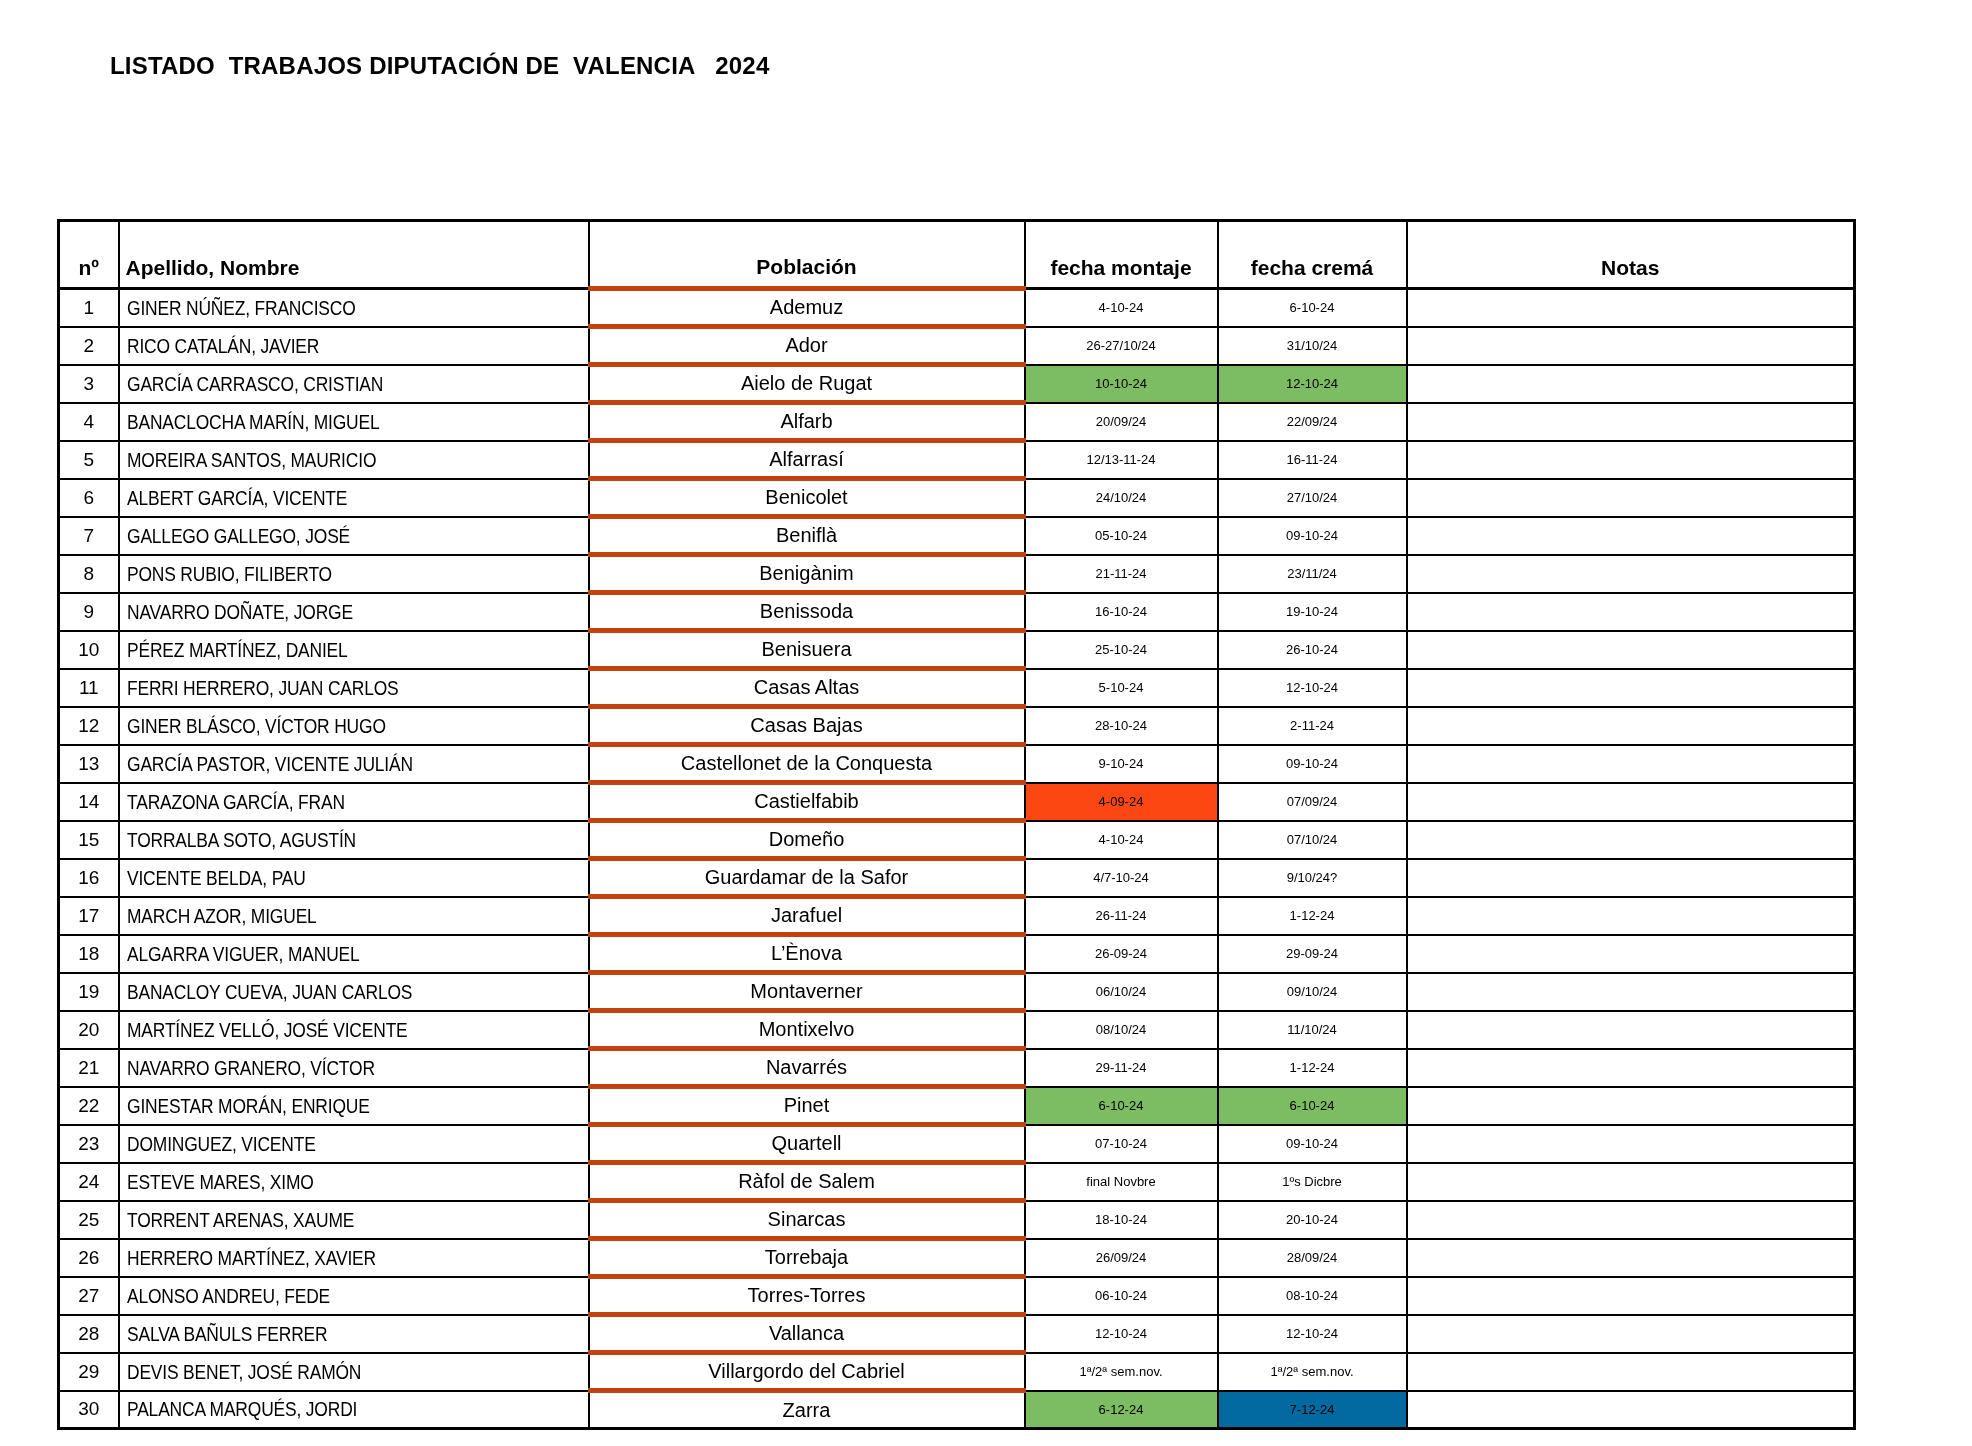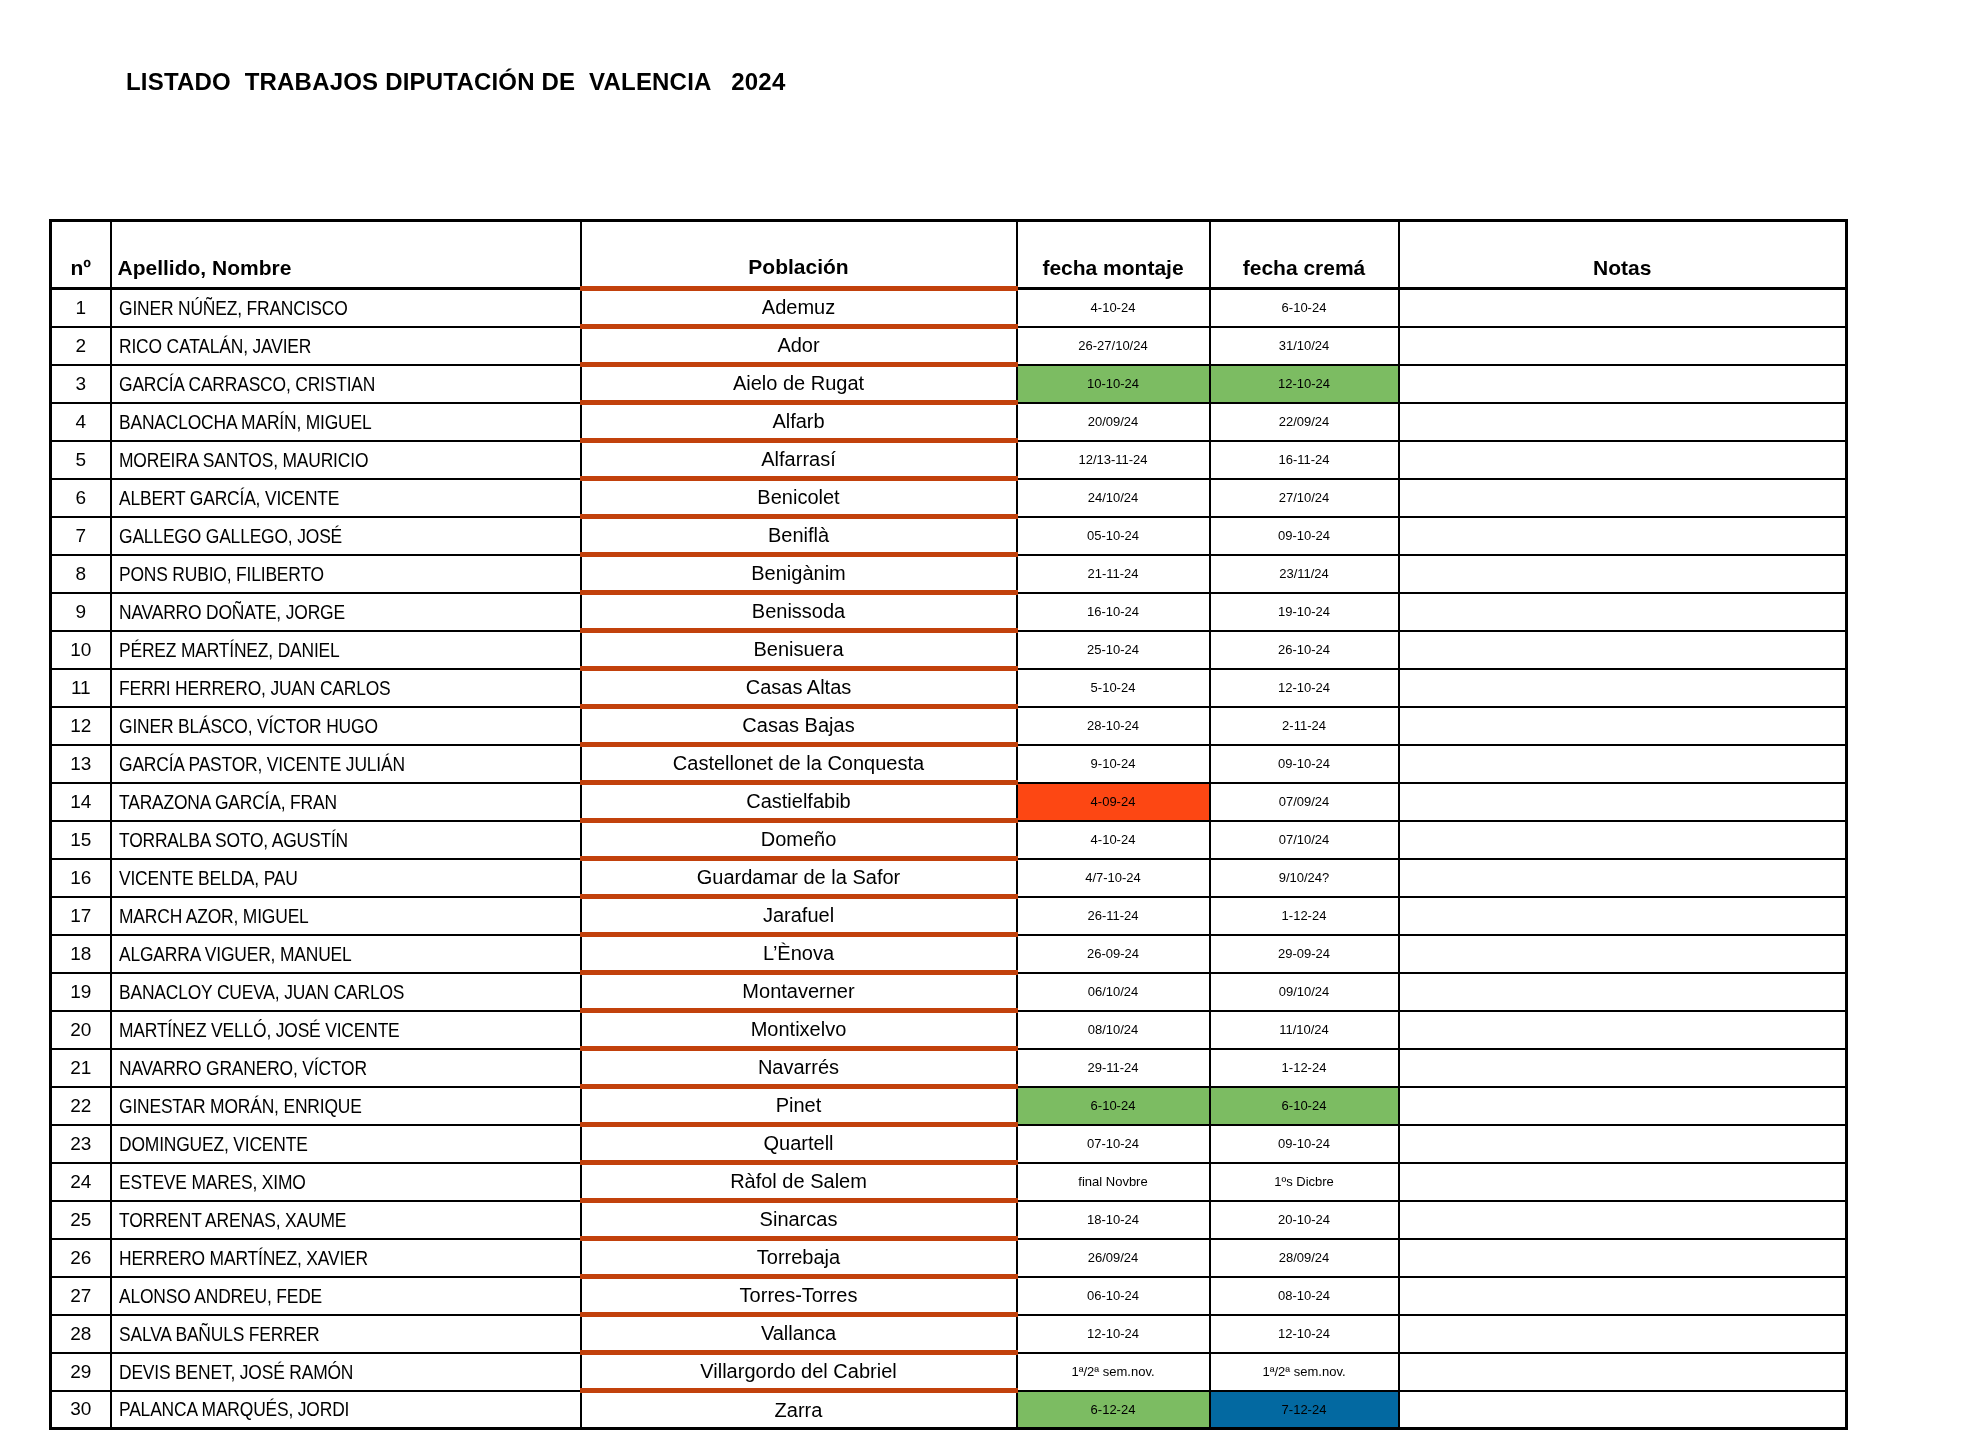--- a/index.html
+++ b/index.html
@@ -1,25 +1,25 @@
 <!DOCTYPE html>
 <html><head>
 <meta charset="utf-8">
 <style>
   html,body{margin:0;padding:0;}
   body{
     width:1972px;height:1446px;position:relative;background:#ffffff;
     font-family:"Liberation Sans",sans-serif;color:#000;overflow:hidden;
   }
   .title{
-    position:absolute;left:110px;top:52px;margin:16px;
+    position:absolute;left:110px;top:52px;margin:0;
     font-size:24px;font-weight:700;white-space:pre;letter-spacing:.2px;
   }
   table.works{
-    position:absolute;left:49px;top:219px;width:1796px;
+    position:absolute;left:57px;top:219px;width:1796px;
     border-collapse:collapse;table-layout:fixed;
     border:3px solid #000;
   }
   thead tr{height:68px;}
   tbody tr{height:38px;}
   th,td{overflow:hidden;white-space:nowrap;}
   th{
     border:2px solid #000;border-bottom:3px solid #000;
     font-size:21px;font-weight:700;vertical-align:bottom;padding:0 2px 7px 2px;
     text-align:center;

